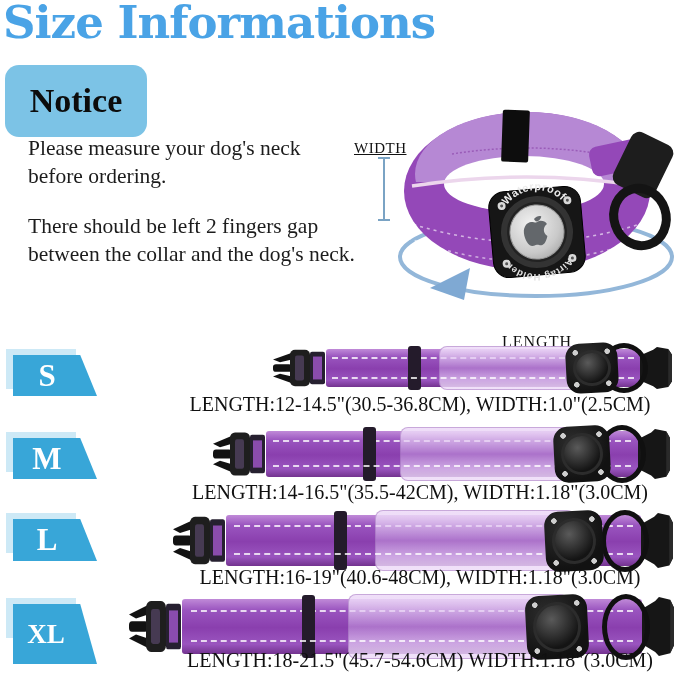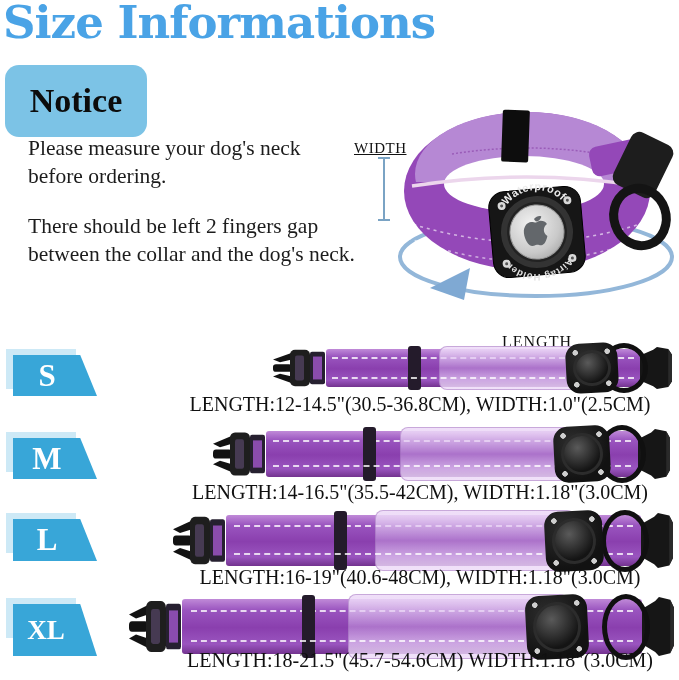--- a/index.html
+++ b/index.html
@@ -60,21 +60,21 @@
     radial-gradient(circle at calc(100% - 10px) 9px, #cfcfcf 0 2.5px, transparent 3px),
     radial-gradient(circle at 10px calc(100% - 9px), #cfcfcf 0 2.5px, transparent 3px),
     radial-gradient(circle at calc(100% - 10px) calc(100% - 9px), #cfcfcf 0 2.5px, transparent 3px); }
   .holder::after { content:''; position:absolute; inset:7px; border-radius:50%;
     background:radial-gradient(circle at 38% 32%, #5a5a5a, #141414 72%); border:3px solid #2c2c2c; }
 
   
   .row-s  .badge-back{left:6px; top:349px;}  .row-s  .badge-front{left:13px; top:355px;}
   .row-m  .badge-back{left:6px; top:432px;}  .row-m  .badge-front{left:13px; top:438px;}
   .row-l  .badge-back{left:6px; top:513px;}  .row-l  .badge-front{left:13px; top:519px; height:42px;}
-  .row-xl .badge-back{left:6px; top:598px;}  .row-xl .badge-front{left:13px; top:604px; height:52px;}
+  .row-xl .badge-back{left:6px; top:598px;}  .row-xl .badge-front{left:13px; top:604px; height:60px;}
   .row-xl .badge-front span{font-size:27px; padding-right:18px;}
 
   .row-s  .collar{left:272px; top:347px; width:400px; height:42px;}
   .row-m  .collar{left:212px; top:429px; width:458px; height:50px;}
   .row-l  .collar{left:172px; top:513px; width:501px; height:55px;}
   .row-xl .collar{left:128px; top:597px; width:546px; height:59px;}
 
   .row-s  .holder{right:54px; width:52px; height:50px;}
   .row-m  .holder{right:60px; width:56px; height:56px;}
   .row-l  .holder{right:70px; width:58px; height:60px;}

